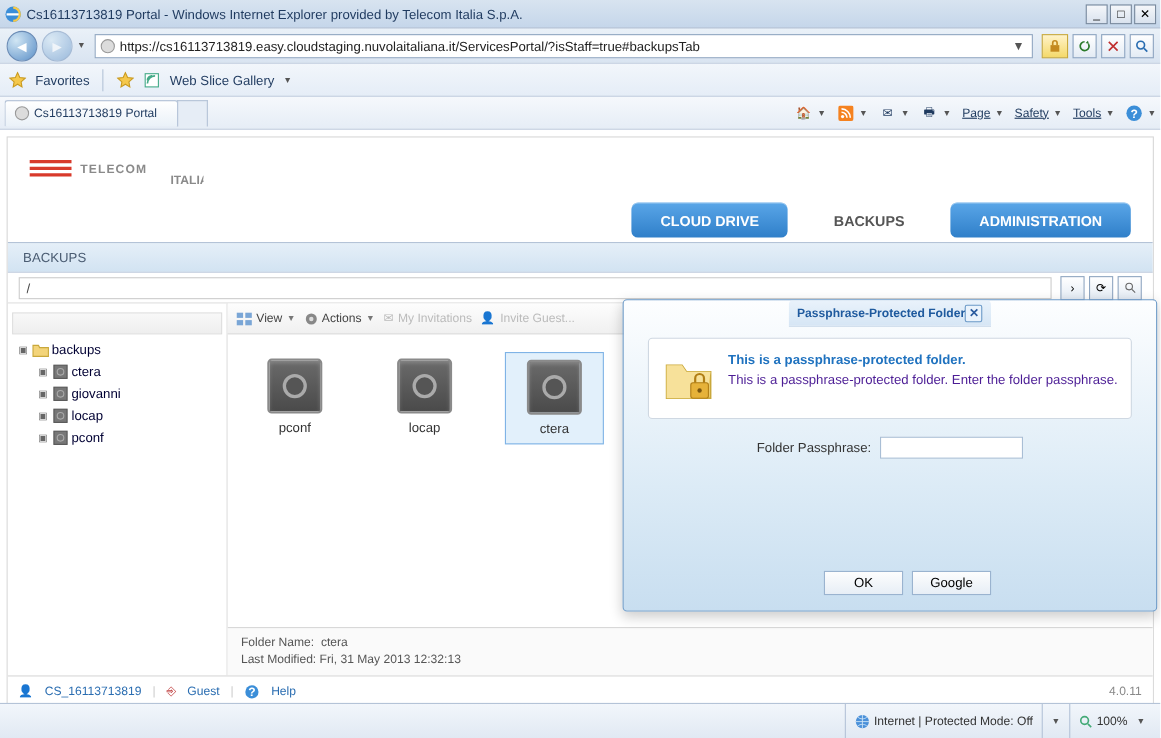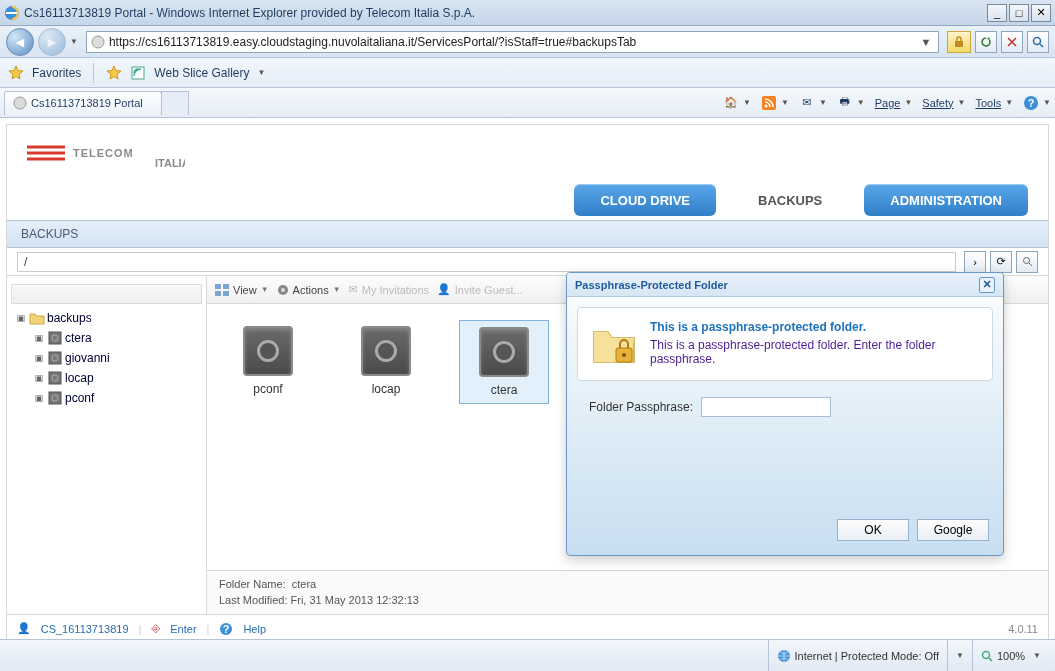--- a/index.html
+++ b/index.html
@@ -80,21 +80,21 @@
 
 .statusrow { border-top:1px solid #d8d8d8; padding:6px 12px; color:#555; font-size:12px; background:#fafafa }
 .statusrow div { line-height:1.4; }
 
 
 .appfooter { height:28px; border-top:1px solid #d8d8d8; display:flex; align-items:center; padding:0 10px; gap:10px; background:#fff; color:#555; font-size:12px; }
 .appfooter .right { margin-left:auto; color:#888; }
 .link { color:#2a6db1; cursor:pointer; }
 
 
-.dialog { position:absolute; top:272px; left:566px; width:438px; height:284px; border:1px solid #6b99c7; background:linear-gradient(#fdfeff,#dcebf6 60%, #c8def0); border-radius:4px; box-shadow:0 4px 12px rgba(0,0,0,.2); display:flex; flex-direction:column; z-index:100; }
+.dialog { position:absolute; top:272px; left:566px; width:486px; height:284px; border:1px solid #6b99c7; background:linear-gradient(#fdfeff,#dcebf6 60%, #c8def0); border-radius:4px; box-shadow:0 4px 12px rgba(0,0,0,.2); display:flex; flex-direction:column; z-index:100;align-items:center; }
 .dlg-title { height:24px; background:linear-gradient(#e9f2fb,#d6e6f5); border-bottom:1px solid #b0c7df; display:flex; align-items:center; padding:0 8px; color:#1f5a9e; font-weight:bold; border-radius:4px 4px 0 0; font-size:12px; }
 .dlg-close { margin-left:auto; width:16px; height:16px; border:1px solid #6b99c7; background:#eaf3fc; display:flex; align-items:center; justify-content:center; color:#2a5a9e; cursor:pointer; border-radius:2px; font-size:11px; }
 .dlg-top { margin:10px; background:#fff; border:1px solid #cfd8e2; border-radius:4px; padding:12px; display:flex; gap:12px; }
 .dlg-top .bigfold { width:48px; height:48px; position:relative; }
 .dlg-msg h3 { color:#1f72bf; font-size:12px; font-weight:bold; margin-bottom:4px; }
 .dlg-msg p { color:#4c1d95; font-size:12px; }
 .dlg-body { padding:6px 22px; display:flex; align-items:center; gap:8px; }
 .dlg-body label { color:#333; font-size:12px; }
 .dlg-body input { width:130px; height:20px; border:1px solid #a9bed5; padding:0 4px; background:#fff; }
 .dlg-foot { margin-top:auto; padding:8px 14px 14px; display:flex; justify-content:flex-end; gap:8px;margin-left:32px; }
@@ -363,21 +363,21 @@
           <div><span>Folder Name:</span>&nbsp;&nbsp;<span>ctera</span></div>
           <div><span>Last Modified:</span>&nbsp;<span>Fri, 31 May 2013 12:32:13</span></div>
         </div>
       </div>
     </div>
     <div class="appfooter">
       <span>👤</span>
       <span class="link">CS_16113713819</span>
       <span style="color:#ccc">|</span>
       <span style="color:#c04040">⎆</span>
-      <span class="link">Enter</span>
+      <span class="link">Guest</span>
       <span style="color:#ccc">|</span>
       <span>
           <svg width="14" height="14" viewBox="0 0 14 14">
             <circle cx="7" cy="7" r="6" fill="#3b8ed8"></circle>
             <text x="7" y="11" text-anchor="middle" fill="#fff" font-size="10" font-weight="bold">?</text>
           </svg>
         </span>
       <span class="link">Help</span>
       <span class="right">4.0.11</span>
     </div>

